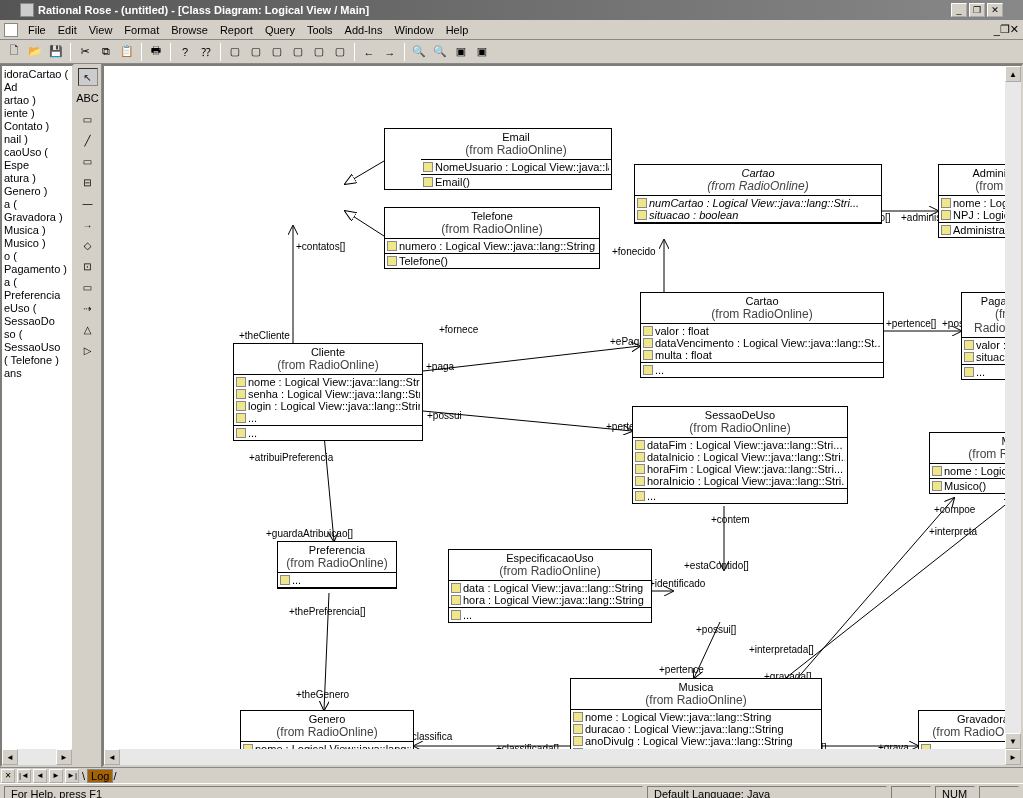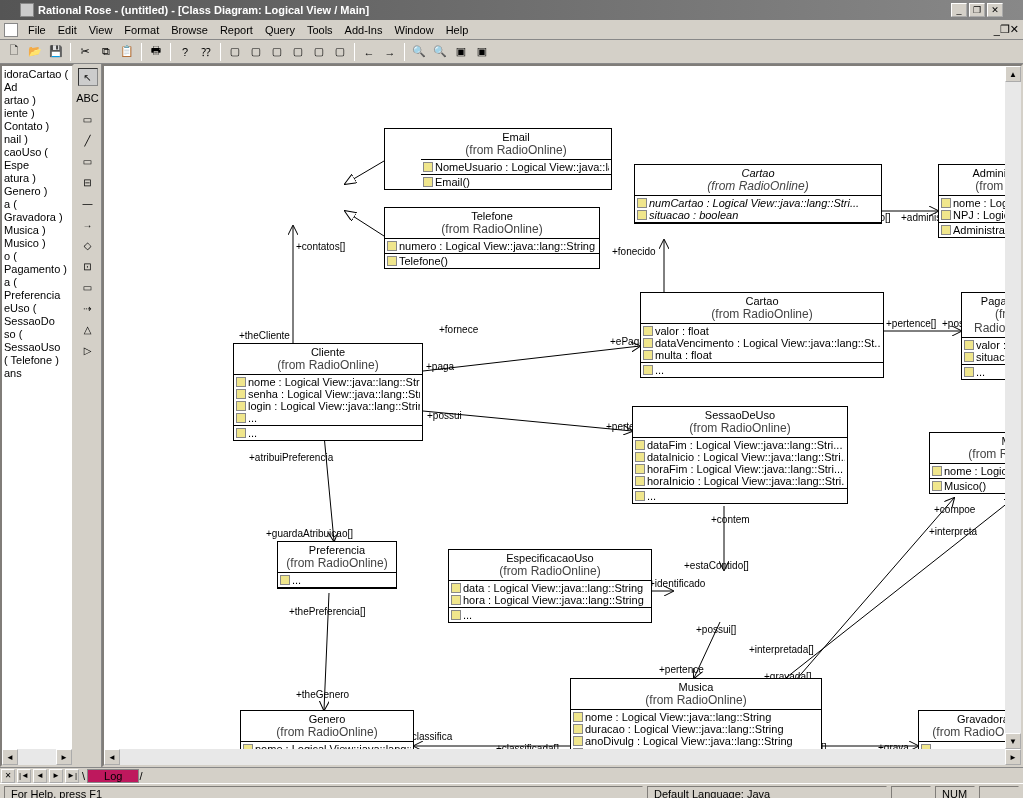--- a/index.html
+++ b/index.html
@@ -35,21 +35,21 @@
 .classfrom { font-size: 12px; color: #444; }
 .classattrs { border-bottom: 1px solid #000; padding: 1px 2px; min-height: 10px; }
 .classops { padding: 1px 2px; min-height: 10px; }
 .classrow { display: flex; align-items: center; white-space: nowrap; overflow: hidden; line-height: 12px; }
 .vis { width: 10px; height: 10px; background: #f0e68c; border: 1px solid #888; margin-right: 2px; flex-shrink: 0; }
 .italic { font-style: italic; }
 .conn { position: absolute; stroke: #000; fill: none; pointer-events: none; }
 .lbl { position: absolute; font-size: 10px; background: transparent; white-space: nowrap; }
 .logtabs { height: 16px; background: #d4d0c8; border-top: 1px solid #888; display: flex; align-items: center; font-size: 10px; }
 .logtabs .lbtn { width: 14px; height: 14px; border: 1px outset #fff; margin: 0 1px; display: flex; align-items: center; justify-content: center; cursor: pointer; font-size: 8px; }
-.logtabs .logtab { padding: 0 16px; border: 1px solid #888; background: #be185d; border-top-left-radius: 0; }
+.logtabs .logtab { padding: 0 3px; border: 1px solid #888; background: #a16207; border-top-left-radius: 0; }
 .statusbar { height: 20px; background: #d4d0c8; border-top: 1px solid #fff; display: flex; align-items: center; padding: 0 4px; gap: 4px; }
 .statuscell { border: 1px inset #d4d0c8; padding: 1px 6px; height: 16px; display: flex; align-items: center; }
 .statuscell.grow { flex: 1; }
 </style>
 </head>
 <body>
 
 <div class="titlebar">
   <div class="icon"></div>
   <div class="title">Rational Rose - (untitled) - [Class Diagram: Logical View / Main]</div>

